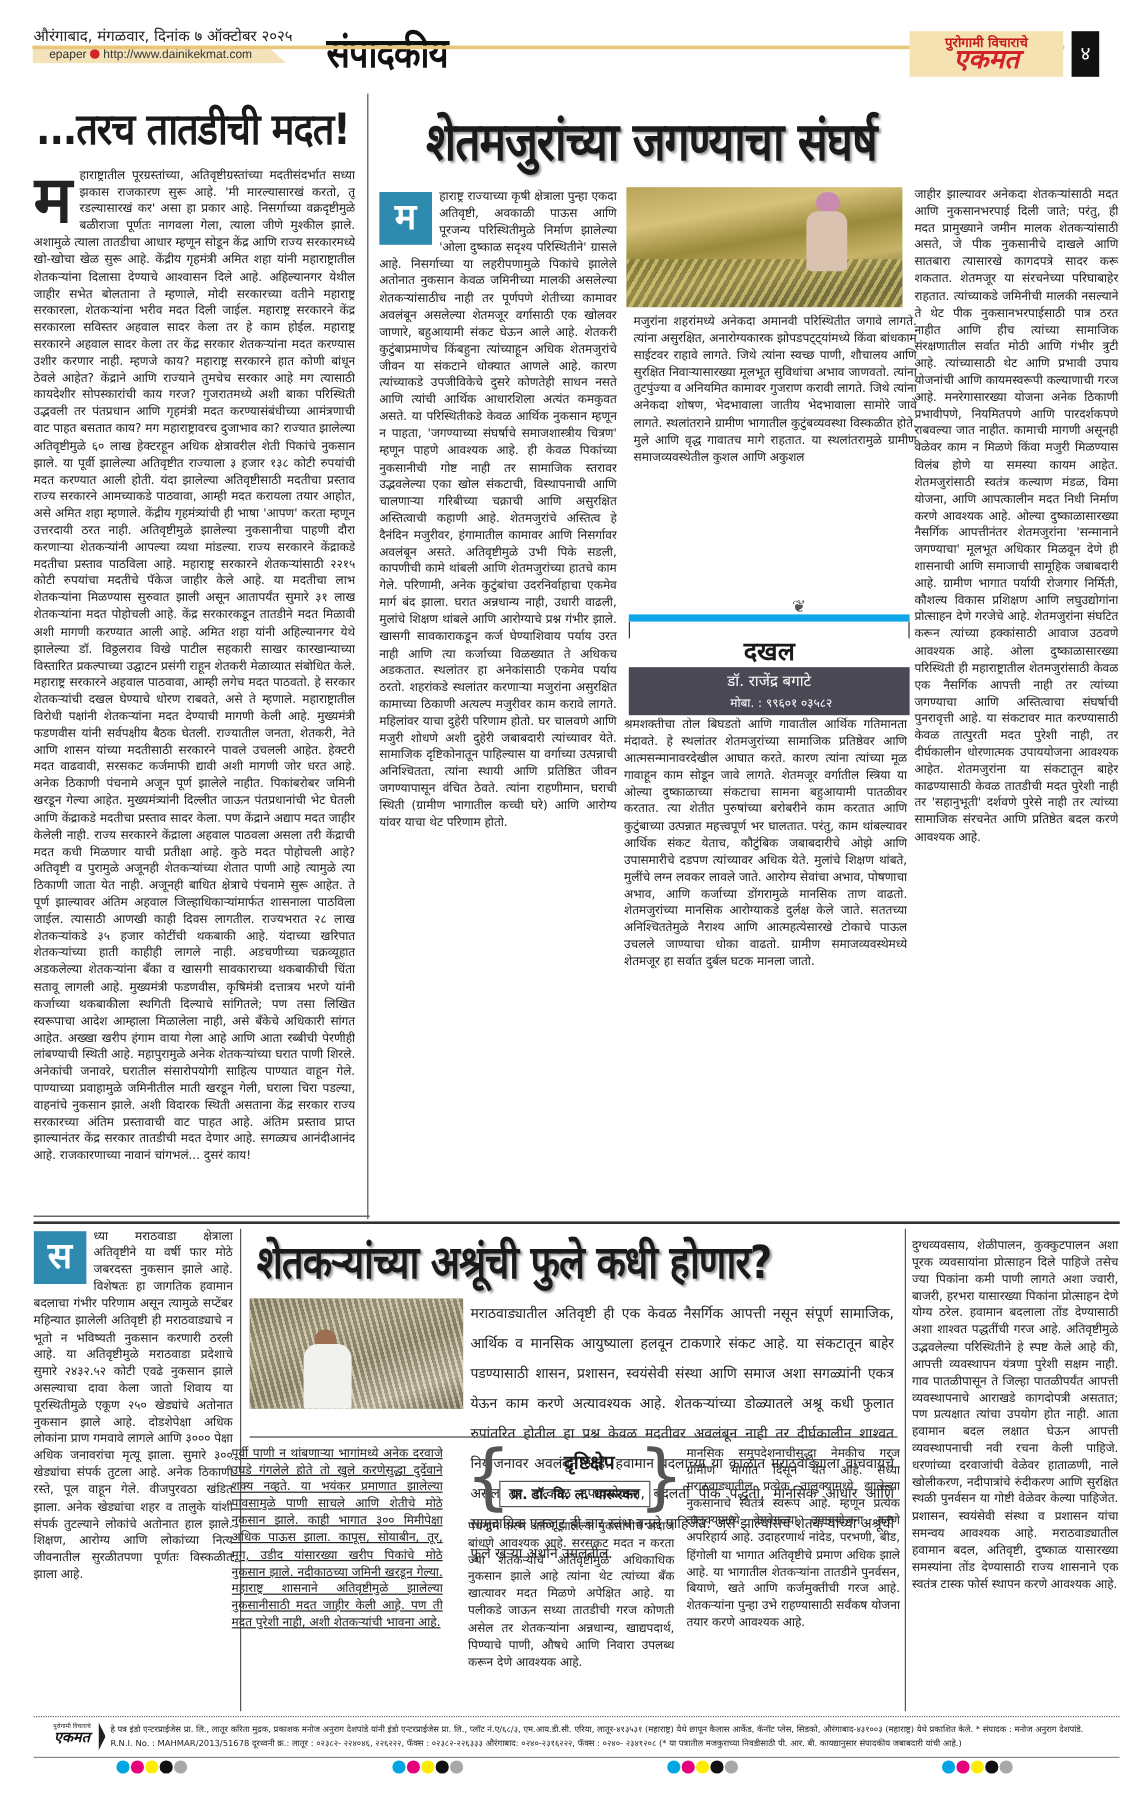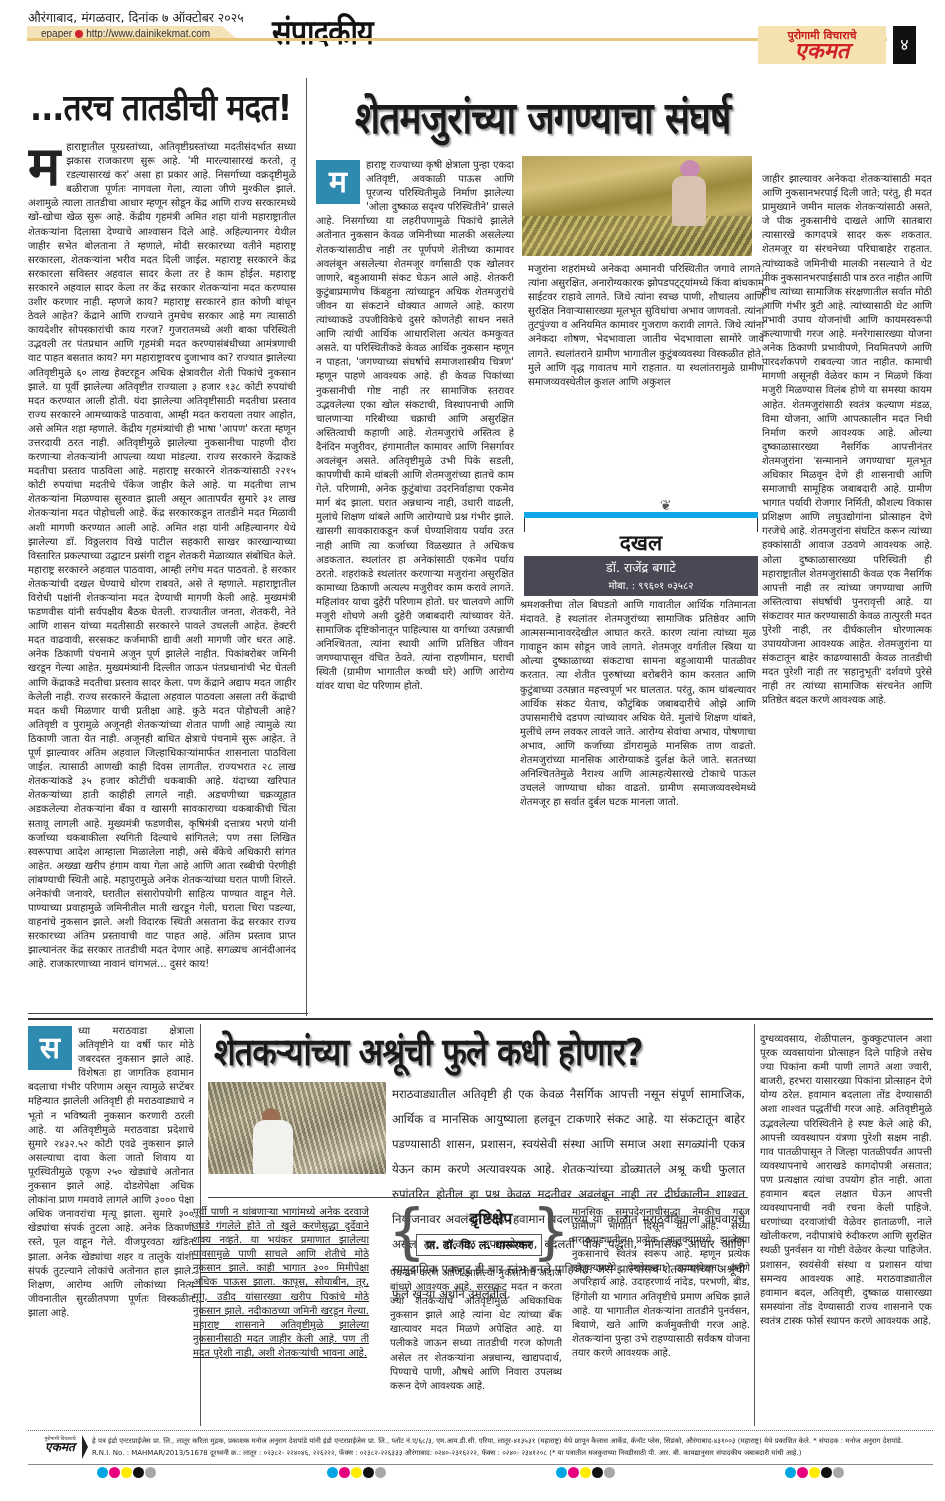--- a/index.html
+++ b/index.html
@@ -1,19 +1,19 @@
 <!DOCTYPE html>
 <html><head>
 <meta charset="utf-8">
 <style>
   * { box-sizing: border-box; margin: 0; padding: 0; }
   html, body { width: 945px; height: 1501px; background: #ffffff; overflow: hidden; }
   body { font-family: "DejaVu Serif", serif; color: #1a1a1a; position: relative; }
 
-  .masthead { position: absolute; left: 0; top: 4px; width: 945px; height: 48px; }
+  .masthead { position: absolute; left: 0; top: 16px; width: 945px; height: 48px; }
   .dateline { position: absolute; left: 28px; top: 5px; font-size: 12.5px; font-family: "DejaVu Sans", sans-serif; color: #222; white-space: nowrap; }
   .epaper-bar { position: absolute; left: 27px; top: 22px; width: 212px; height: 15px; background: #f4e2b8; font-size: 10px; font-family: "Liberation Sans", sans-serif; padding-left: 14px; line-height: 15px; clip-path: polygon(0 0, 92% 0, 100% 100%, 0 100%); color: #333; }
   .epaper-bar .dot { display: inline-block; width: 8px; height: 8px; border-radius: 50%; background: #d2252a; vertical-align: middle; margin: 0 3px; }
   .section-title { position: absolute; left: 272px; top: 4px; font-size: 34px; font-weight: bold; font-family: "DejaVu Sans", sans-serif; letter-spacing: -1px; color: #111; transform: scaleX(0.85); transform-origin: left top; }
   .gold-rule { position: absolute; left: 27px; top: 38px; width: 860px; height: 3px; background: #e9c77a; }
   .brand-box { position: absolute; left: 758px; top: 26px; width: 128px; height: 38px; background: #f5e2b2; text-align: center; }
   .brand-tag { font-size: 11px; color: #c61c1c; font-weight: bold; font-family: "DejaVu Sans", sans-serif; padding-top: 1px; }
   .brand-name { font-size: 22px; color: #d2222a; font-weight: bold; font-style: italic; font-family: "DejaVu Sans", sans-serif; line-height: 18px; }
   .page-num { position: absolute; left: 893px; top: 26px; width: 23px; height: 38px; background: #111; color: #fff; font-size: 16px; text-align: center; line-height: 38px; font-family: "DejaVu Sans", sans-serif; }
 
@@ -35,21 +35,21 @@
   .art1-col2 { position: absolute; left: 528px; top: 262px; width: 236px; height: 222px; overflow: hidden; }
   .dakhal-box { position: absolute; left: 524px; top: 512px; width: 234px; height: 80px; border-top: 6px solid #0ea5e9; }
   .dakhal-box .bl { position: absolute; left: 0; top: 0; width: 1px; height: 14px; background: #333; }
   .dakhal-box .br { position: absolute; right: 0; top: 0; width: 1px; height: 14px; background: #333; }
   .vine-icon { position: absolute; left: 660px; top: 497px; font-size: 14px; color: #555; }
   .dakhal-title { position: absolute; left: 0; top: 10px; width: 234px; text-align: center; font-size: 21px; font-weight: bold; font-family: "DejaVu Sans", sans-serif; }
   .dakhal-band { position: absolute; left: 0; top: 38px; width: 234px; height: 40px; background: #4a4854; color: #fff; text-align: center; font-family: "DejaVu Sans", sans-serif; }
   .dakhal-author { font-size: 12.5px; padding-top: 3px; }
   .dakhal-phone { font-size: 10px; padding-top: 2px; margin-left: 20px; }
   .art1-col2b { position: absolute; left: 520px; top: 598px; width: 236px; height: 420px; overflow: hidden; }
-  .art1-col3 { position: absolute; left: 762px; top: 172px; width: 170px; height: 862px; overflow: hidden; font-family: Liberation Serif, serif; }
+  .art1-col3 { position: absolute; left: 762px; top: 156px; width: 170px; height: 862px; overflow: hidden; }
 
   .art2-title { position: absolute; left: 214px; top: 1024px; font-size: 38px; font-weight: bold; font-family: "DejaVu Sans", sans-serif; letter-spacing: -1px; transform: scaleX(0.84); transform-origin: left top; white-space: nowrap; text-shadow: 2px 2px 2px #999; }
   .art2-left { position: absolute; left: 28px; top: 1024px; width: 166px; height: 400px; overflow: hidden; }
   .photo2 { position: absolute; left: 208px; top: 1082px; width: 178px; height: 92px; background: linear-gradient(160deg, #8d8a70 0%, #b5ad90 30%, #9c927a 55%, #d4ccb6 80%, #7a7460 100%); overflow: hidden; }
   .photo2 .grass { position: absolute; left: 0; top: 0; width: 178px; height: 92px; background: repeating-linear-gradient(75deg, rgba(235,225,200,.5) 0 2px, rgba(90,85,65,.35) 2px 5px); }
   .photo2 .man { position: absolute; left: 45px; top: 38px; width: 40px; height: 54px; background: #f1f1ee; border-radius: 12px 12px 2px 2px; }
   .photo2 .manhead { position: absolute; left: 54px; top: 26px; width: 18px; height: 18px; background: #9c6e52; border-radius: 50%; }
   .summary { position: absolute; left: 392px; top: 1082px; width: 353px; font-size: 11.6px; line-height: 25px; text-align: justify; font-family: "DejaVu Sans", sans-serif; color: #222; }
   .summary-rule { position: absolute; left: 208px; top: 1197px; width: 540px; height: 1px; background: #444; }
   .drishti-box { position: absolute; left: 394px; top: 1203px; width: 170px; height: 60px; }

